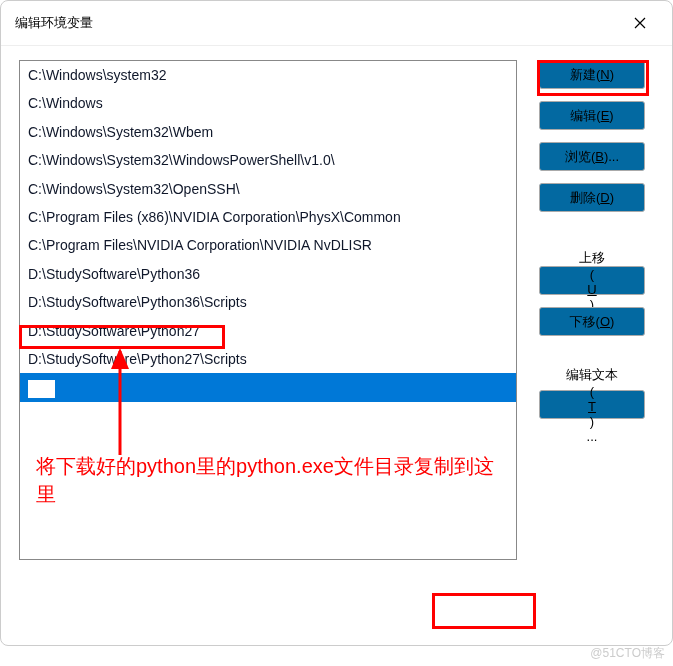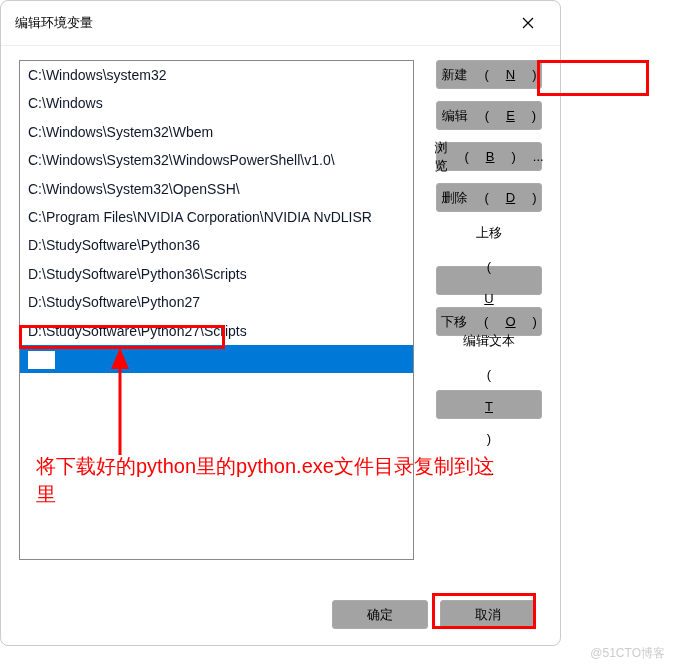--- a/index.html
+++ b/index.html
@@ -5,21 +5,21 @@
 * { box-sizing: border-box; margin: 0; padding: 0; }
 body {
   font-family: "Microsoft YaHei", "Segoe UI", Tahoma, sans-serif;
   font-size: 13px;
   background: #fff;
   width: 673px;
   height: 666px;
   position: relative;
 }
 .dialog {
-  width: 561px;
+  width: 673px;
   height: 646px;
   border: 1px solid #ccc;
   border-radius: 8px;
   background: #fff;
   position: relative;
   overflow: hidden;
 }
 .titlebar {
   display: flex;
   align-items: center;
@@ -64,26 +64,25 @@
 .btn-col {
   display: flex;
   flex-direction: column;
   gap: 12px;
   width: 106px;
 }
 .btn {
   height: 29px;
   border: 1px solid #aaa;
   border-radius: 3px;
-  background: #a3a3a3;
+  background: #0369a1;
   font-size: 13px;
   cursor: pointer;
   display: flex; align-items: center; justify-content: center;
   color: #000;
-  gap: 17px;
 }
 .gap-lg { margin-top: 42px; flex-direction: column; }
 .footer {
   position: absolute;
   bottom: 16px; right: 24px;
   display: flex; gap: 12px;
 }
 .footer .btn { width: 96px; }
 .annot-box {
   position: absolute;
@@ -122,43 +121,40 @@
     </div>
   </div>
 
   <div class="body">
     <div class="listbox">
       <div class="list-item">C:\Windows\system32</div>
       <div class="list-item">C:\Windows</div>
       <div class="list-item">C:\Windows\System32\Wbem</div>
       <div class="list-item">C:\Windows\System32\WindowsPowerShell\v1.0\</div>
       <div class="list-item">C:\Windows\System32\OpenSSH\</div>
+      <div class="list-item">C:\Program Files (x86)\NVIDIA Corporation\PhysX\Common</div>
       <div class="list-item">C:\Program Files\NVIDIA Corporation\NVIDIA NvDLISR</div>
       <div class="list-item">D:\StudySoftware\Python36</div>
       <div class="list-item">D:\StudySoftware\Python36\Scripts</div>
       <div class="list-item">D:\StudySoftware\Python27</div>
       <div class="list-item">D:\StudySoftware\Python27\Scripts</div>
       <div class="list-item selected"><span class="edit-cell"></span></div>
     </div>
 
     <div class="btn-col">
       <div class="btn"><span>新建</span>(<span class="underline">N</span>)</div>
       <div class="btn"><span>编辑</span>(<span class="underline">E</span>)</div>
       <div class="btn"><span>浏览</span>(<span class="underline">B</span>)<span>...</span></div>
       <div class="btn"><span>删除</span>(<span class="underline">D</span>)</div>
       <div class="btn gap-lg"><span>上移</span>(<span class="underline">U</span>)</div>
       <div class="btn"><span>下移</span>(<span class="underline">O</span>)</div>
       <div class="btn gap-lg"><span>编辑文本</span>(<span class="underline">T</span>)<span>...</span></div>
     </div>
   </div>
 
-  <div class="footer">
-    <div class="btn">确定</div>
-    <div class="btn">取消</div>
-  </div>
 </div>
 
 <div class="annot-box" style="left:19px; top:325px; width:206px; height:24px;"></div>
 <div class="annot-box" style="left:537px; top:60px; width:112px; height:36px;"></div>
 <div class="annot-box" style="left:432px; top:593px; width:104px; height:36px;"></div>
 
 <svg class="annot-arrow" style="left:60px; top:345px;" width="100" height="120">
   <defs>
       <marker id="ah" markerWidth="8" markerHeight="8" refX="6" refY="3" orient="auto">
         <path d="M0,0 L7,3 L0,6 Z" fill="#ff0000"></path>

